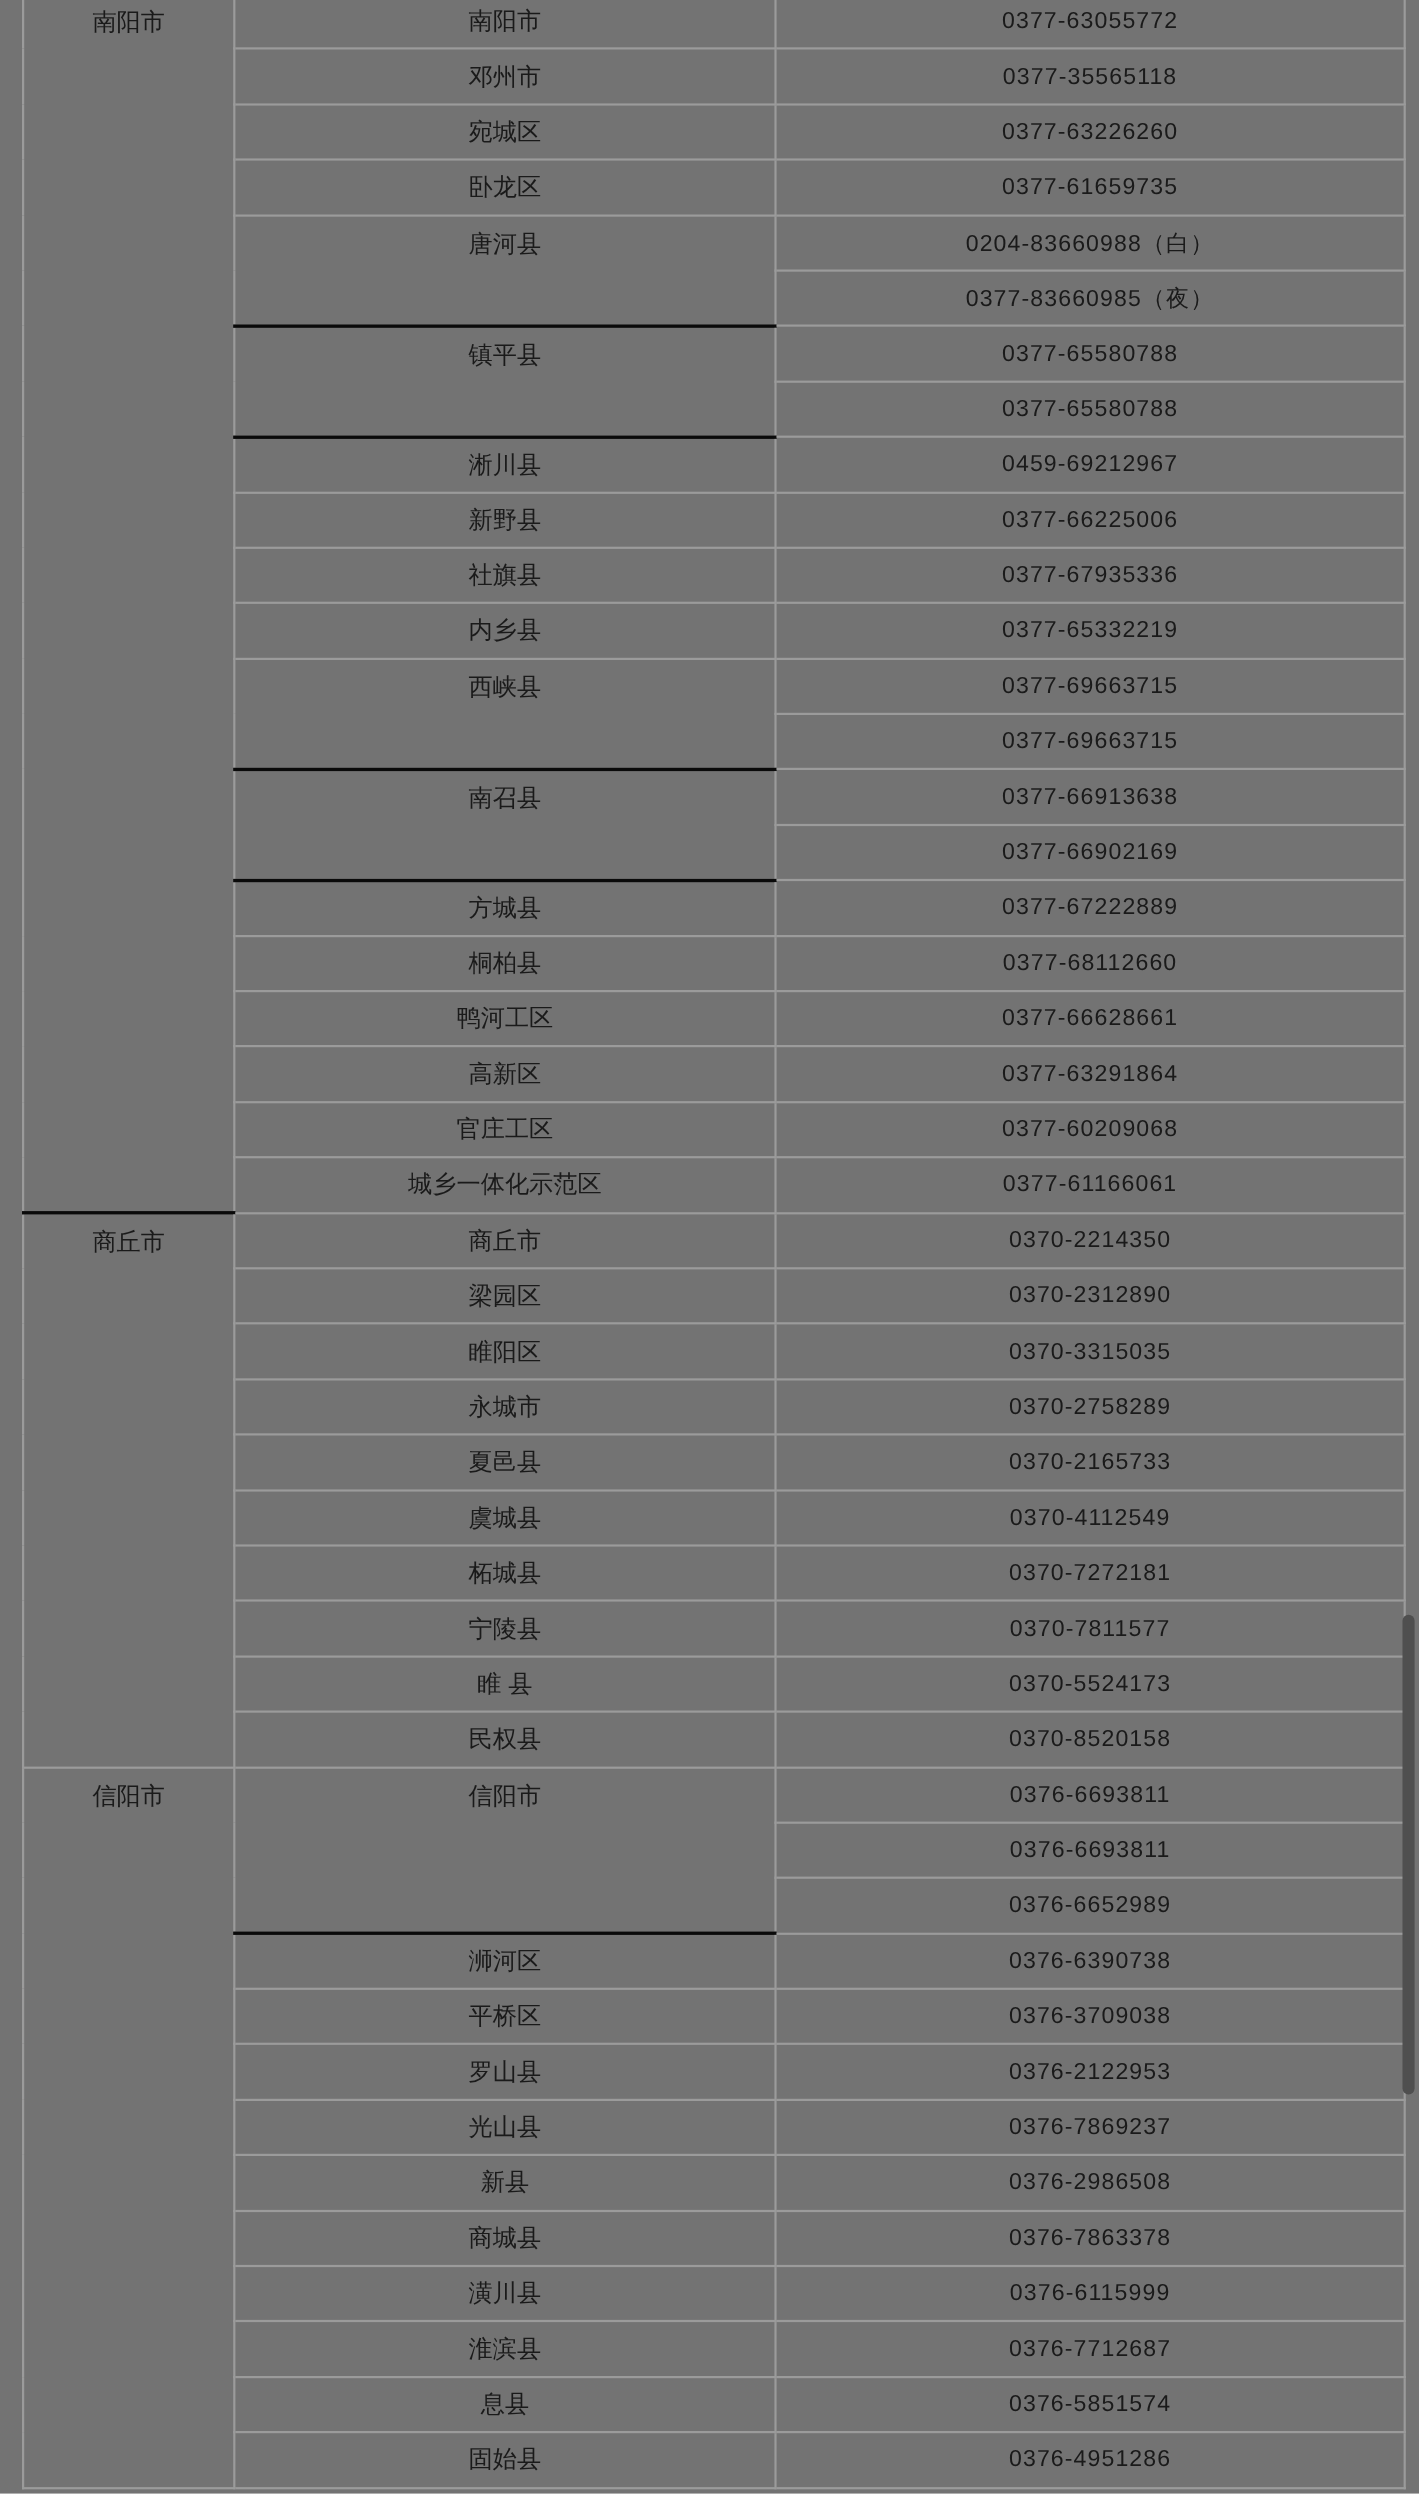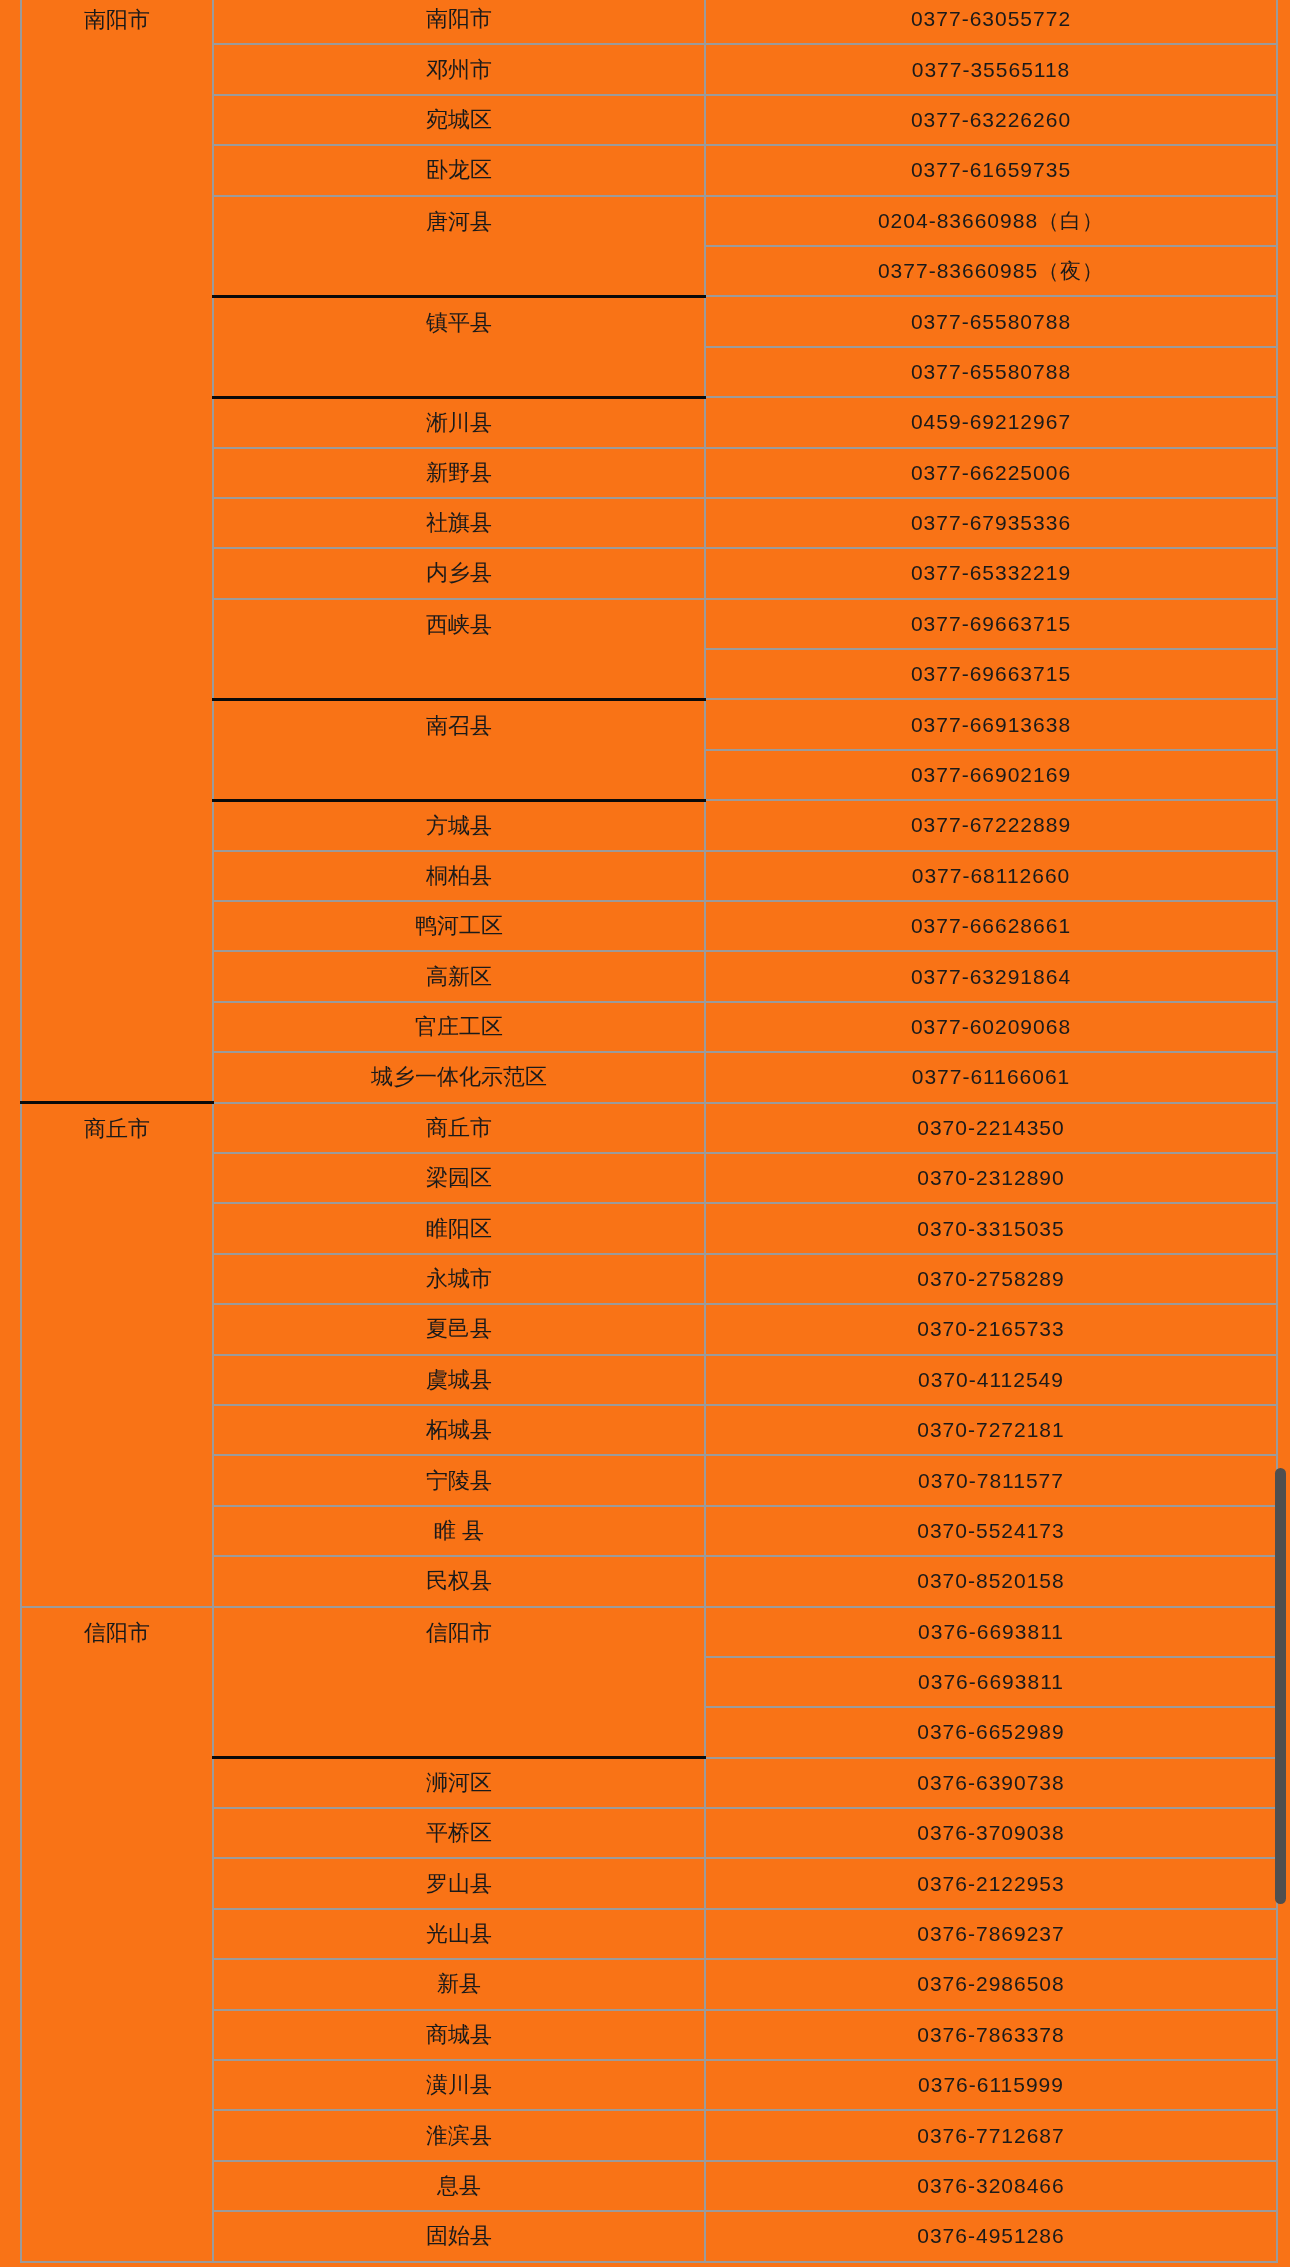--- a/index.html
+++ b/index.html
@@ -1,19 +1,19 @@
 <!DOCTYPE html>
 <html style="--border: #9b9b9b; --thick: #0a0a0a; --text: #1a1a1a; --scrollbar: #4f4f4f;"><head>
 <meta charset="utf-8">
 <style>
   html,body{margin:0;padding:0;background:#ffffff;}
   .viewport{
     position:relative;
     width:1290px;height:2267px;
-    background:#f97316;
+    background:#737373;
     overflow:hidden;
     font-family:"Liberation Sans", sans-serif;
   }
   table.hotline{
     position:absolute;
     left:20px;top:-7px;
     width:1256px;
     border-collapse:collapse;
     table-layout:fixed;
   }
@@ -244,21 +244,21 @@
         <tr>
           <td rowspan="1" class="district">潢川县</td>
           <td class="phone">0376-6115999</td>
         </tr>
         <tr>
           <td rowspan="1" class="district">淮滨县</td>
           <td class="phone">0376-7712687</td>
         </tr>
         <tr>
           <td rowspan="1" class="district">息县</td>
-          <td class="phone">0376-3208466</td>
+          <td class="phone">0376-5851574</td>
         </tr>
         <tr>
           <td rowspan="1" class="district">固始县</td>
           <td class="phone">0376-4951286</td>
         </tr>
       </tbody>
   </table>
   <div class="scrollbar-thumb"></div>
 </div>
 

